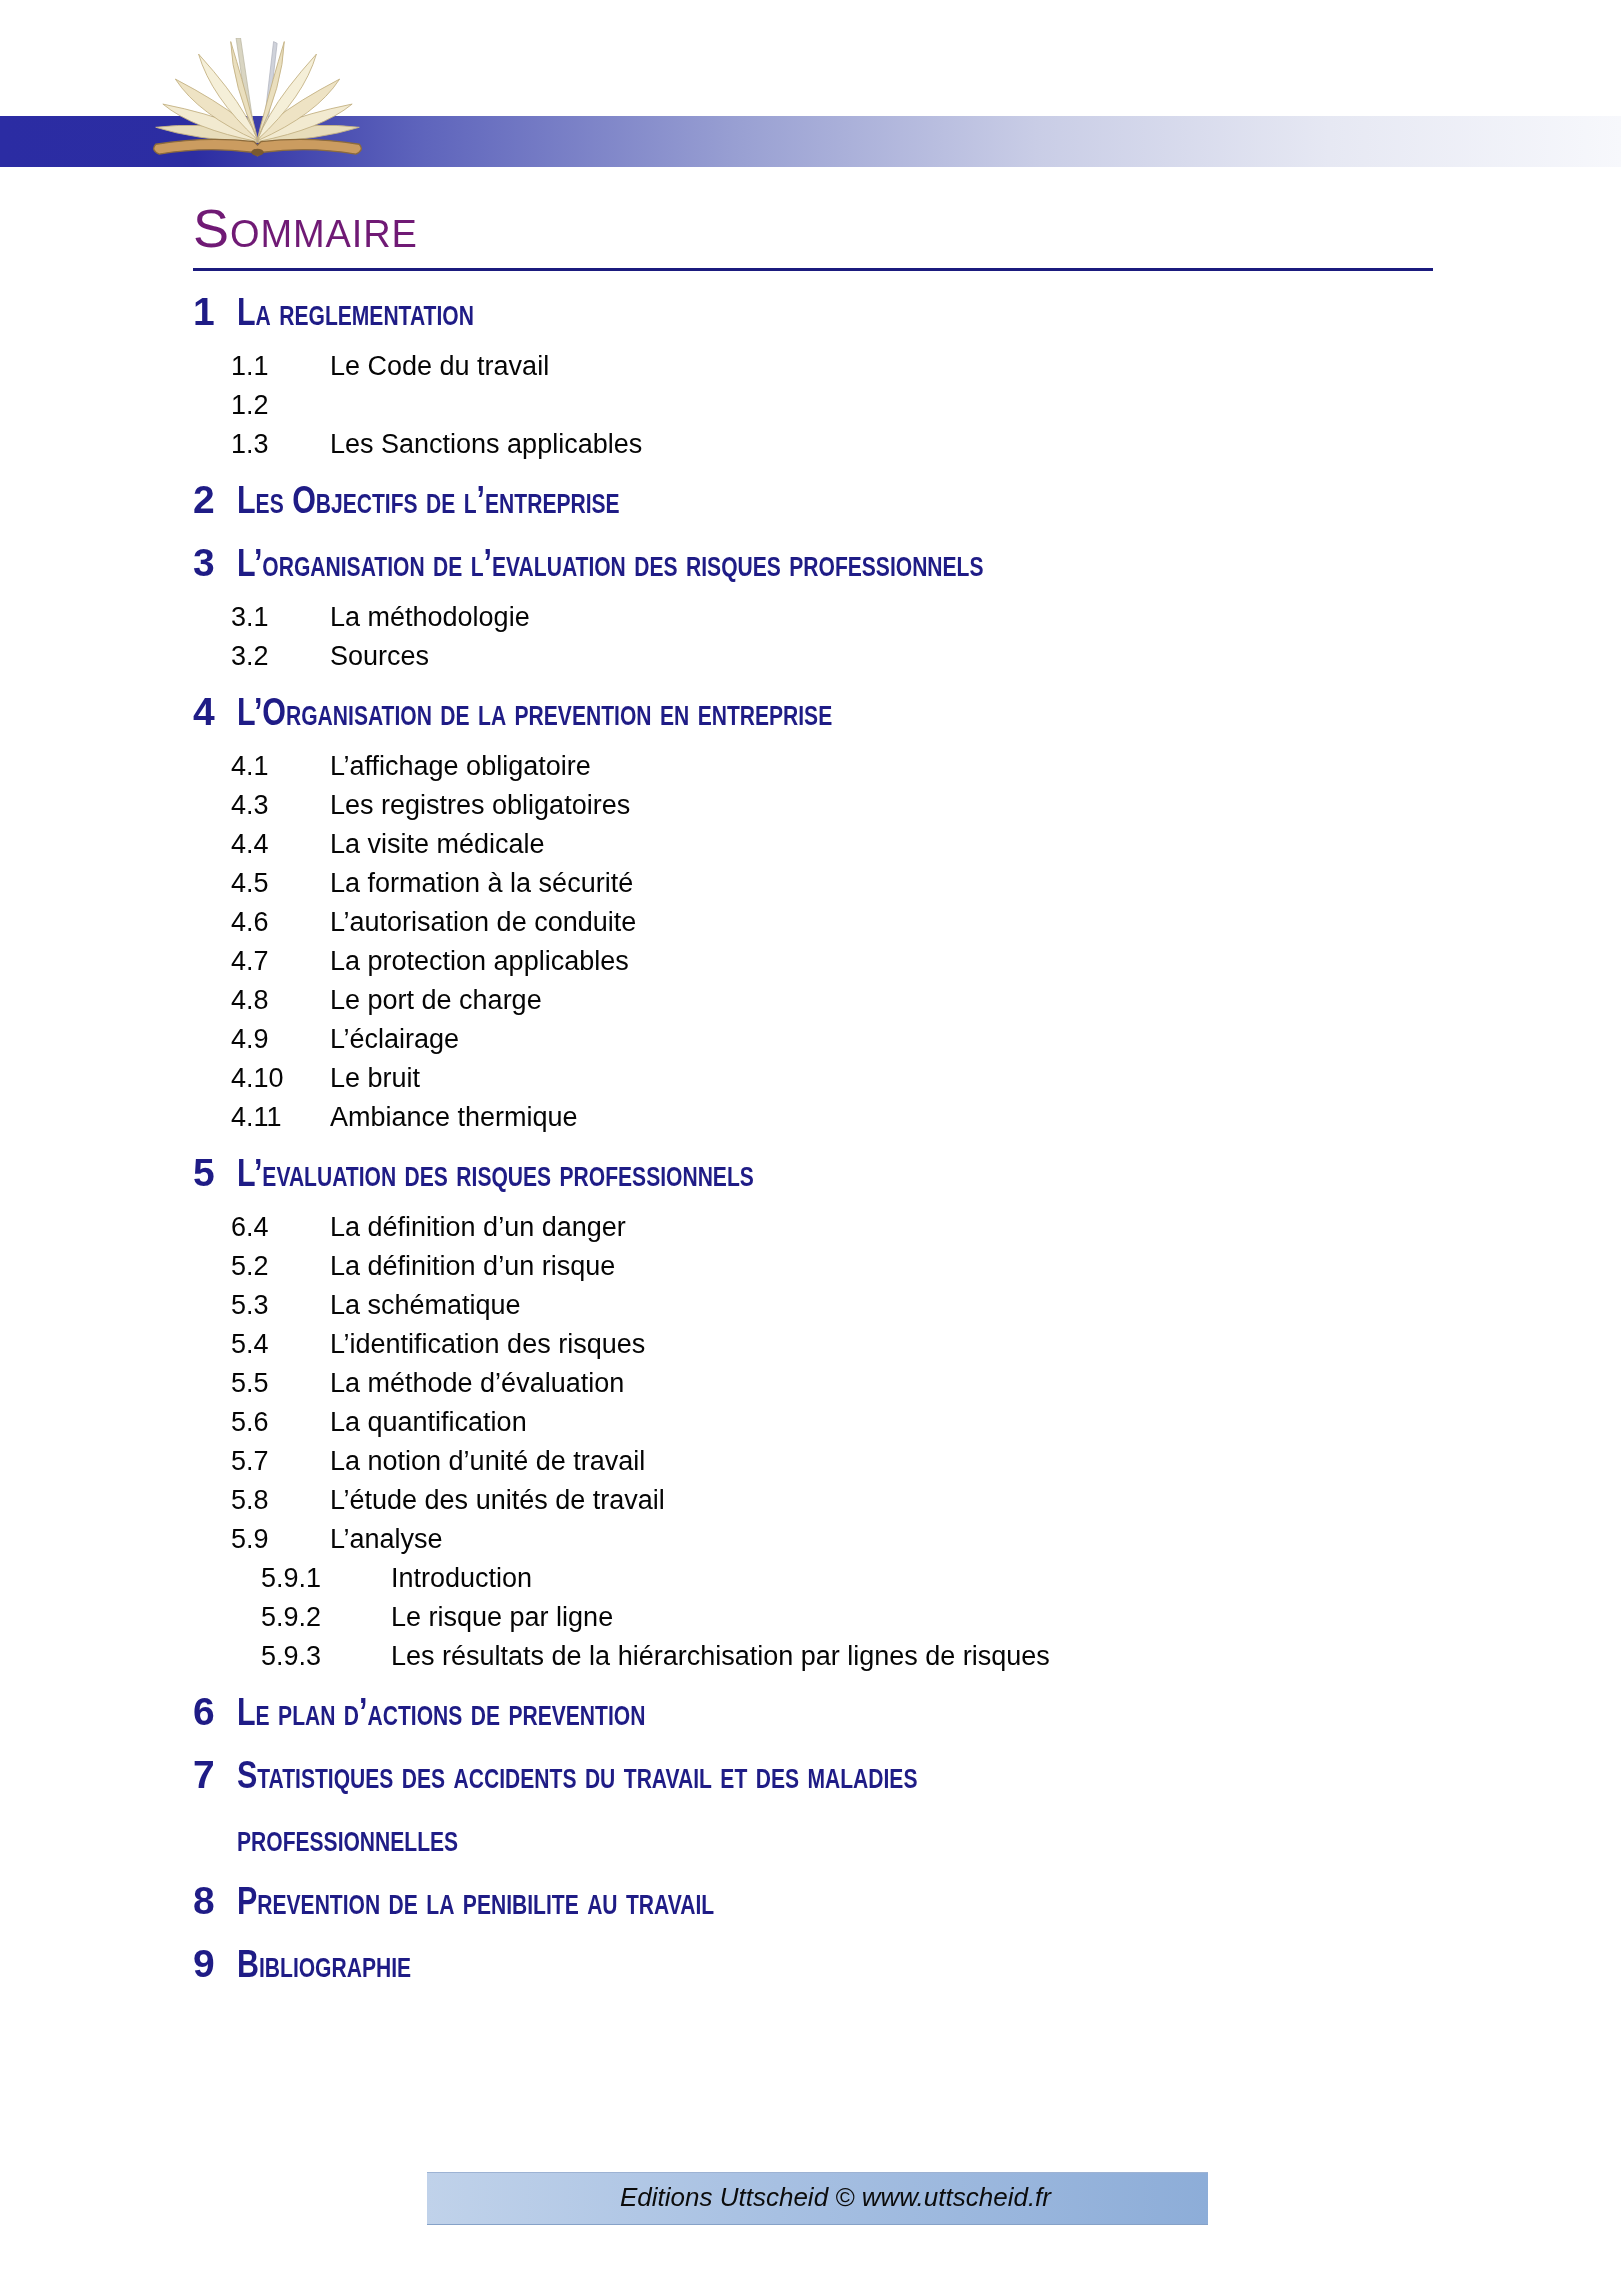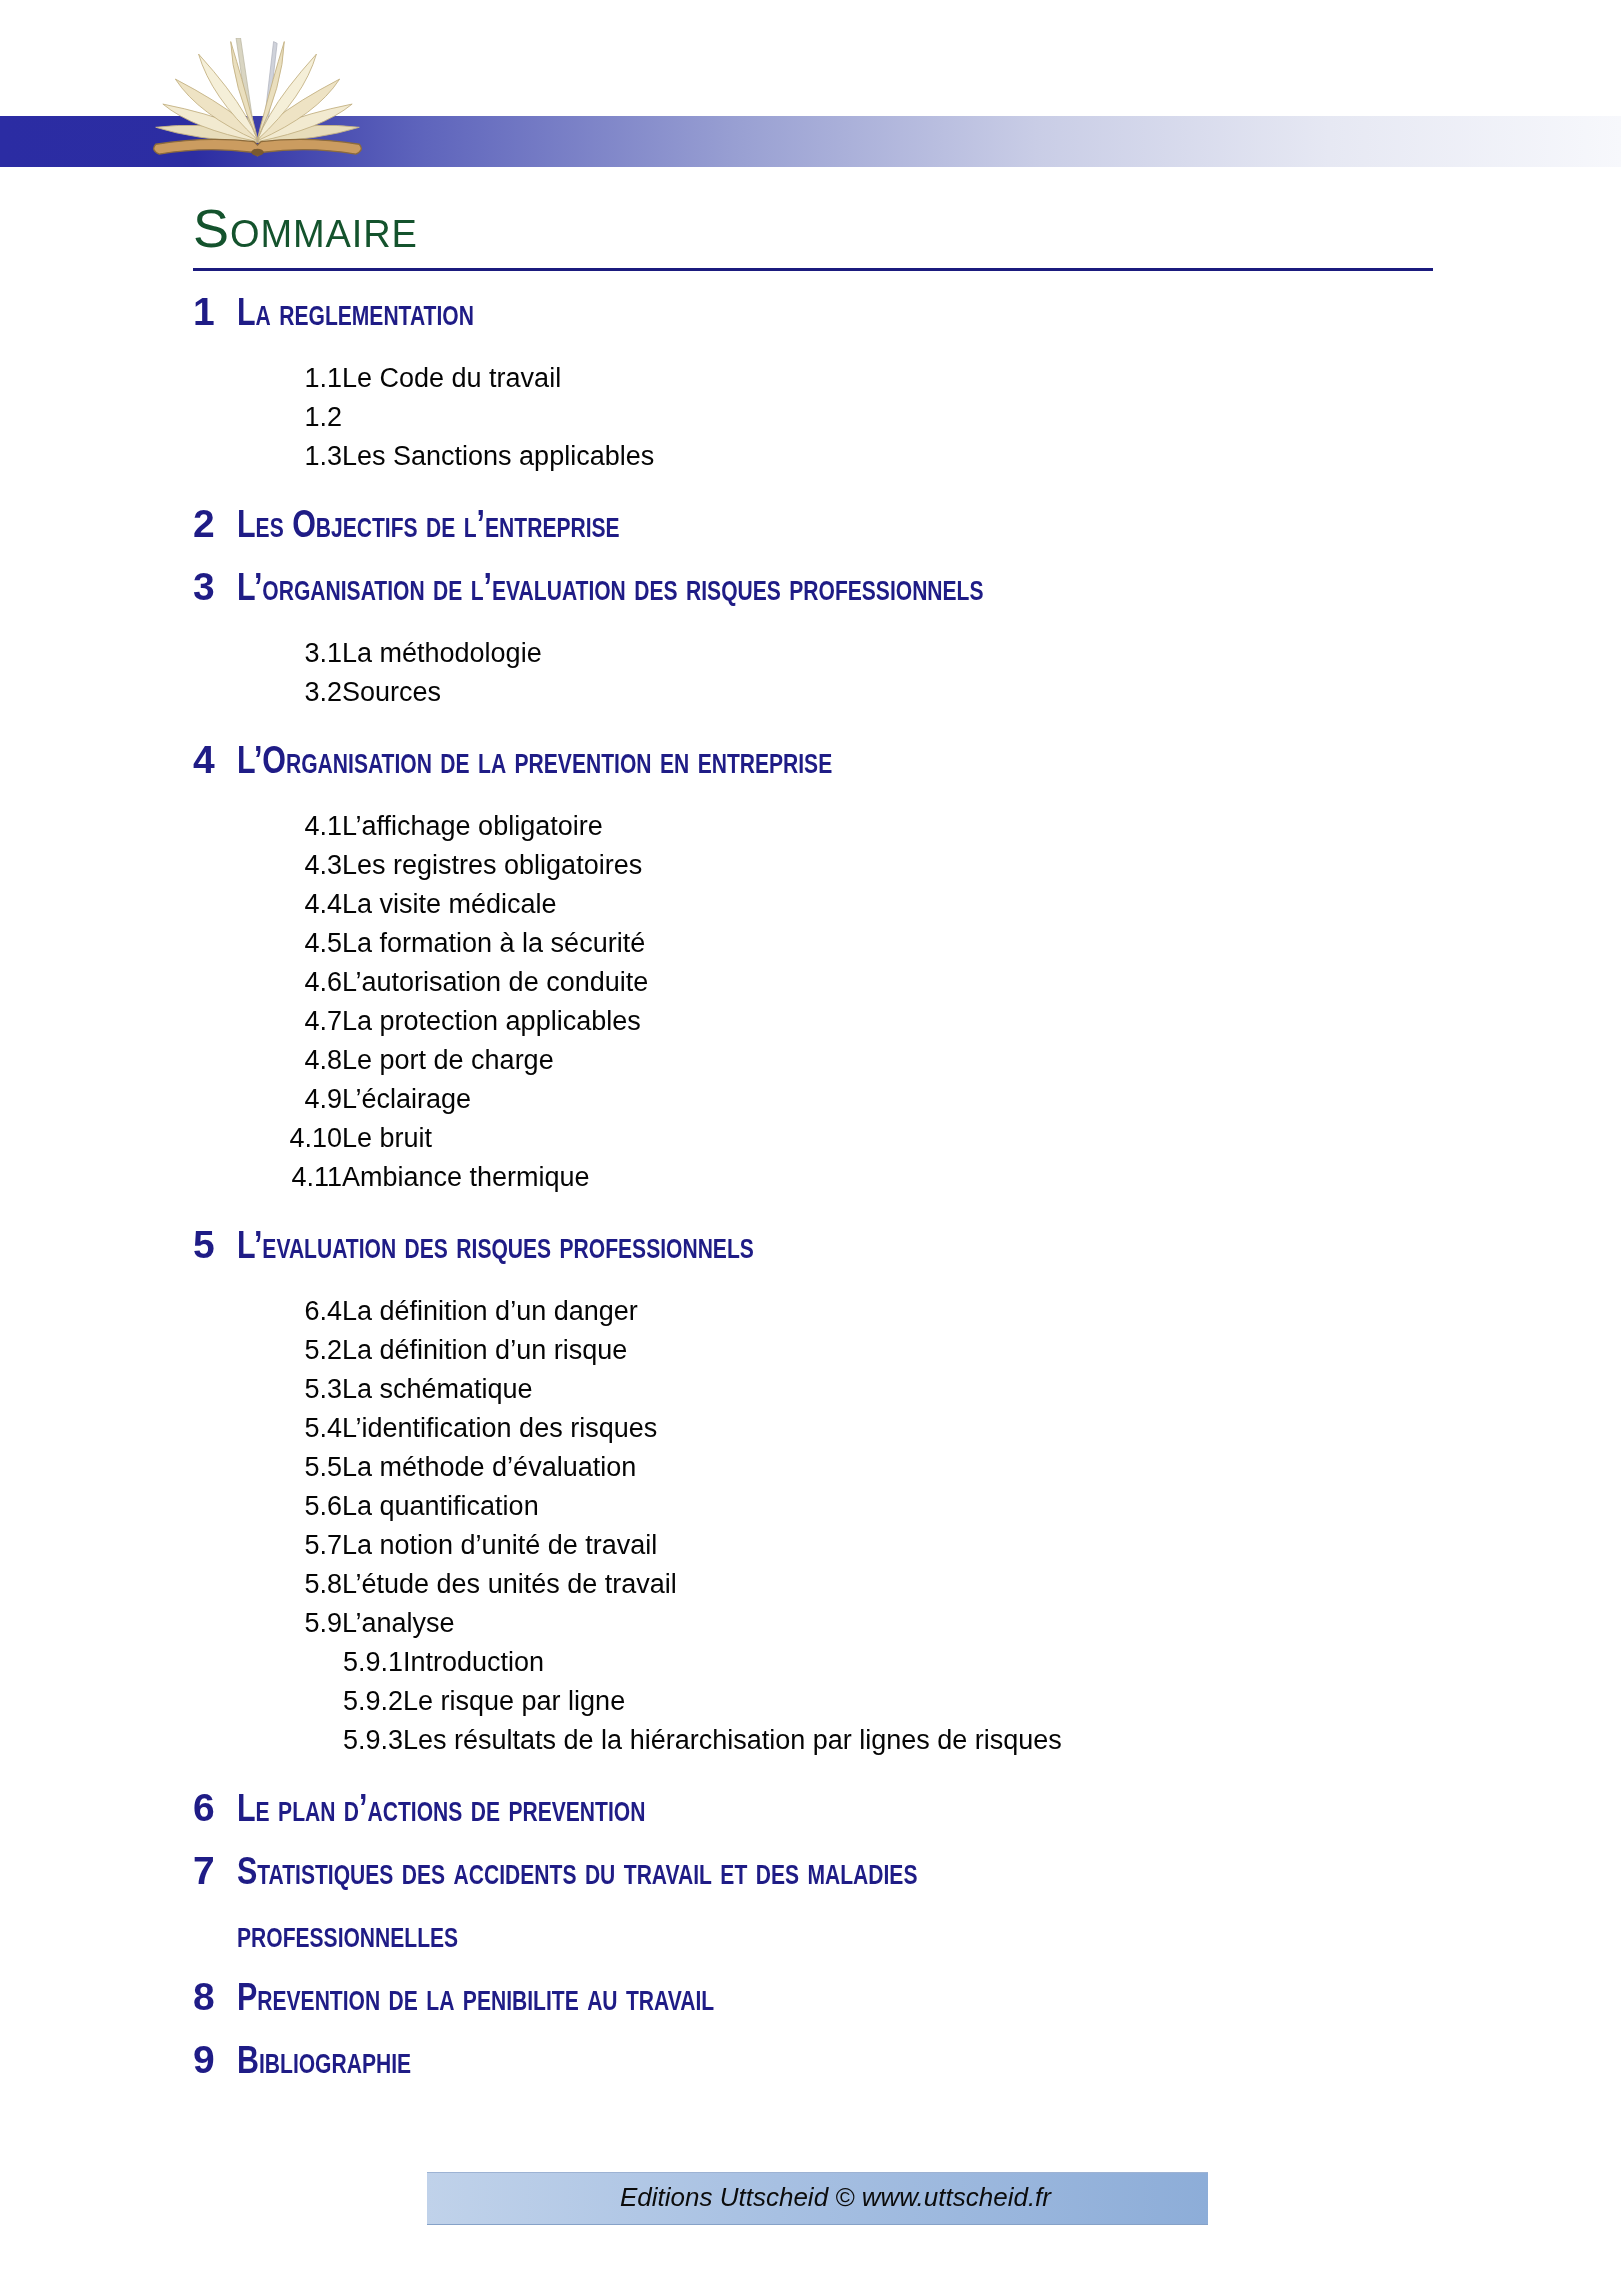--- a/index.html
+++ b/index.html
@@ -19,39 +19,39 @@
   .book {
     position:absolute; left:143px; top:38px; width:229px; height:125px;
   }
   
   .content {
     position:absolute; left:193px; top:202px; width:1240px;
   }
   .page-title {
     font-size:54px; line-height:52px;
     font-variant:small-caps;
-    color:#14532d; letter-spacing:0.9px;
+    color:#701a75; letter-spacing:0.9px;
     margin:0; font-weight:normal;
   }
   .rule {
     height:2.7px; background:#1b1b7e; margin-top:14.3px;
   }
   .toc { margin-top:9px; }
   .toc-section { margin:0; }
   .toc-heading {
     display:flex; align-items:baseline;
     line-height:63px; font-size:39px; font-weight:bold;
     font-variant:small-caps; color:#1f1c86;
   }
   .toc-num { flex:none; width:44px; }
   .toc-label {
     transform:scaleX(0.78); transform-origin:0 50%;
     white-space:nowrap;
   }
-  .toc-list { margin:16px;text-align:right; }
+  .toc-list { margin:4px; }
   .toc-row {
     display:flex; align-items:baseline;
     line-height:39px; font-size:27px; color:#050505;
     padding-left:34px;
   }
   .toc-row .toc-num2 { flex:none; width:99px; }
   .toc-row.sub { padding-left:64px; }
   .toc-row.sub .toc-num2 { width:130px; }
   
   .footer-bar {

